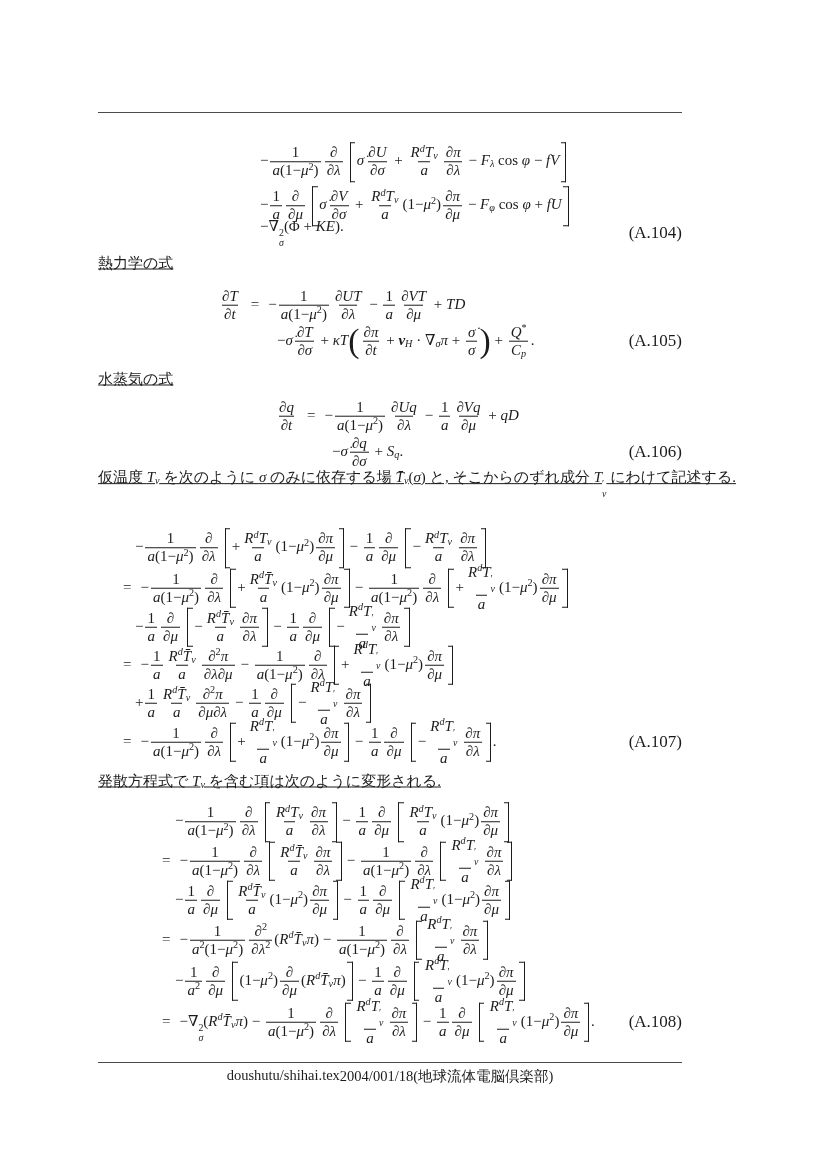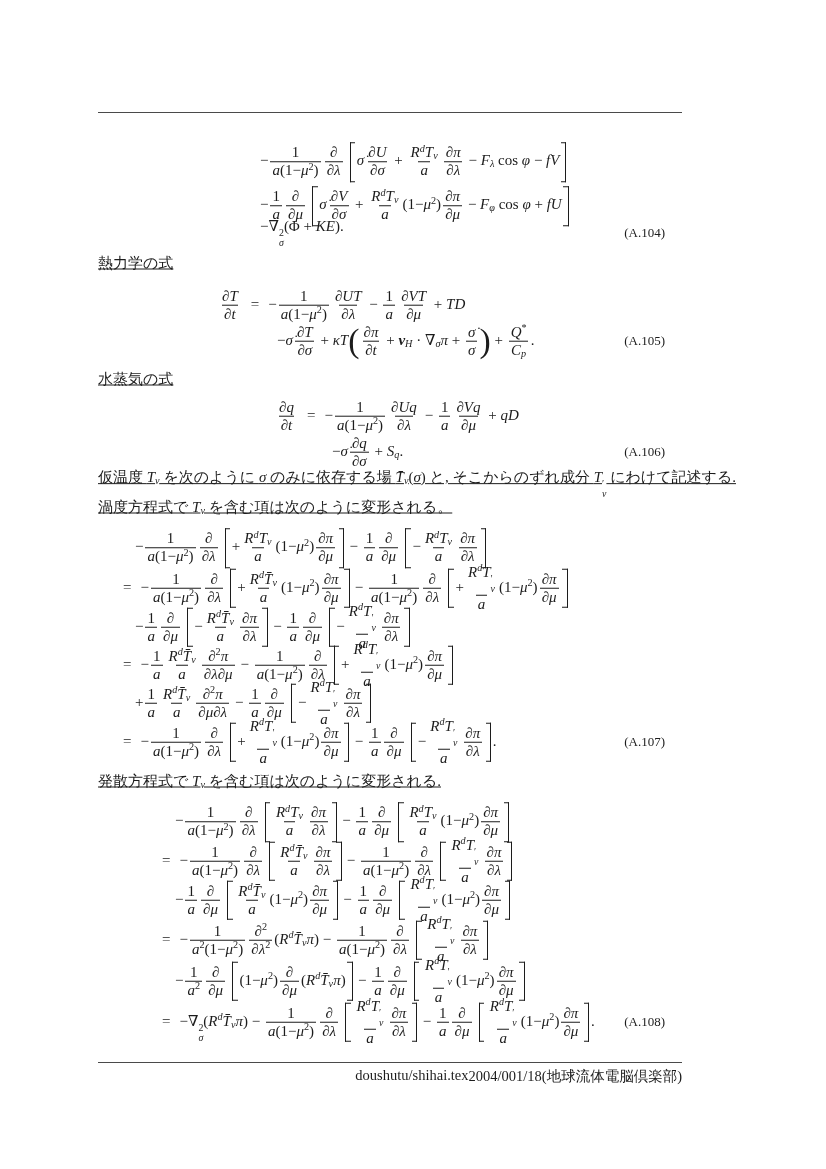--- a/index.html
+++ b/index.html
@@ -1,24 +1,24 @@
 <!DOCTYPE html>
 <html><head>
 <meta charset="utf-8">
 <style>
   html,body{margin:0;padding:0;background:#ffffff;}
   .page{position:relative;width:826px;height:1169px;background:#ffffff;overflow:hidden;
         font-family:"Liberation Serif","DejaVu Serif",serif;color:#1c1c1c;}
   .content{position:absolute;left:98px;top:0;width:584px;height:100%;}
   .rule{position:absolute;left:0;width:584px;height:0;border-top:1.4px solid #4a4a4a;}
   .eqline{position:absolute;transform:translateY(-50%);white-space:nowrap;font-size:15px;line-height:1.2;}
-  .eqtag{position:absolute;right:17px;transform:translateY(-50%);font-size:13px;}
+  .eqtag{position:absolute;right:0;transform:translateY(-50%);font-size:17px;}
   .para{position:absolute;left:0;transform:translateY(-50%);white-space:nowrap;font-size:15px;text-decoration:underline;}
   .footrow{position:absolute;left:0;width:584px;transform:translateY(-50%);
-           display:flex;justify-content:flex-end;font-size:14.5px;}
+           display:flex;justify-content:center;font-size:14.5px;}
   
   i{font-style:italic;}
   sup{font-size:0.68em;vertical-align:0.52em;line-height:0;}
   sub{font-size:0.68em;vertical-align:-0.22em;line-height:0;}
   .fr{display:inline-flex;flex-direction:column;align-items:center;vertical-align:middle;
       margin:0 0.13em;line-height:1.12;text-align:center;}
   .fr .nu,.fr .de{display:block;padding:0 0.14em;}
   .fr .de{border-top:1px solid #1c1c1c;}
   .bk{display:inline-block;height:2.5em;width:0.30em;vertical-align:middle;margin:0 0.10em;}
   .lb{border-left:1.6px solid #1c1c1c;border-top:1.6px solid #1c1c1c;border-bottom:1.6px solid #1c1c1c;}
@@ -129,21 +129,20 @@
     <div class="eqline" style="left:234px;top:452px"><span class="mthc">−<i>σ̇</i><span class="fr">
             <span class="nu"><i>∂q</i></span>
             <span class="de"><i>∂σ</i></span>
           </span> + <i>S</i><sub><i>q</i></sub>.</span></div>
     <div class="eqtag" style="top:452px">(A.106)</div>
 
     <div class="para" style="top:484px">仮温度 <i>T</i><sub><i>v</i></sub> を次のように <i>σ</i> のみに依存する場 <i>T̄</i><sub><i>v</i></sub>(<i>σ</i>) と, そこからのずれ成分 <i>T</i><span class="ss">
           <span>′</span>
           <span><i>v</i></span>
         </span> にわけて記述する.</div>
-    <div class="para" style="top:507px">渦度方程式で <i>T</i><sub><i>v</i></sub> を含む項は次のように変形される。</div>
 
     <div class="eqline" style="left:37px;top:548px"><span class="mthc">−<span class="fr">
             <span class="nu">1</span>
             <span class="de"><i>a</i>(1−<i>μ</i><sup>2</sup>)</span>
           </span><span class="fr">
             <span class="nu"><i>∂</i></span>
             <span class="de"><i>∂λ</i></span>
           </span> <span class="bk lb"></span>+<span class="fr">
             <span class="nu"><i>R</i><sup><i>d</i></sup><i>T</i><sub><i>v</i></sub></span>
             <span class="de"><i>a</i></span>

